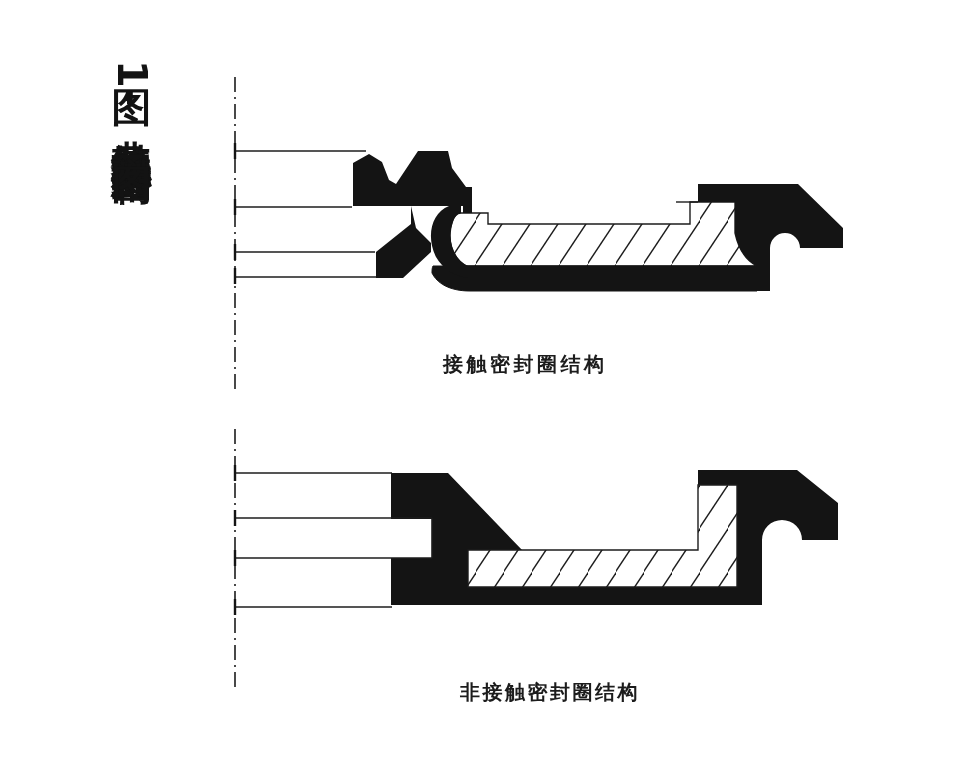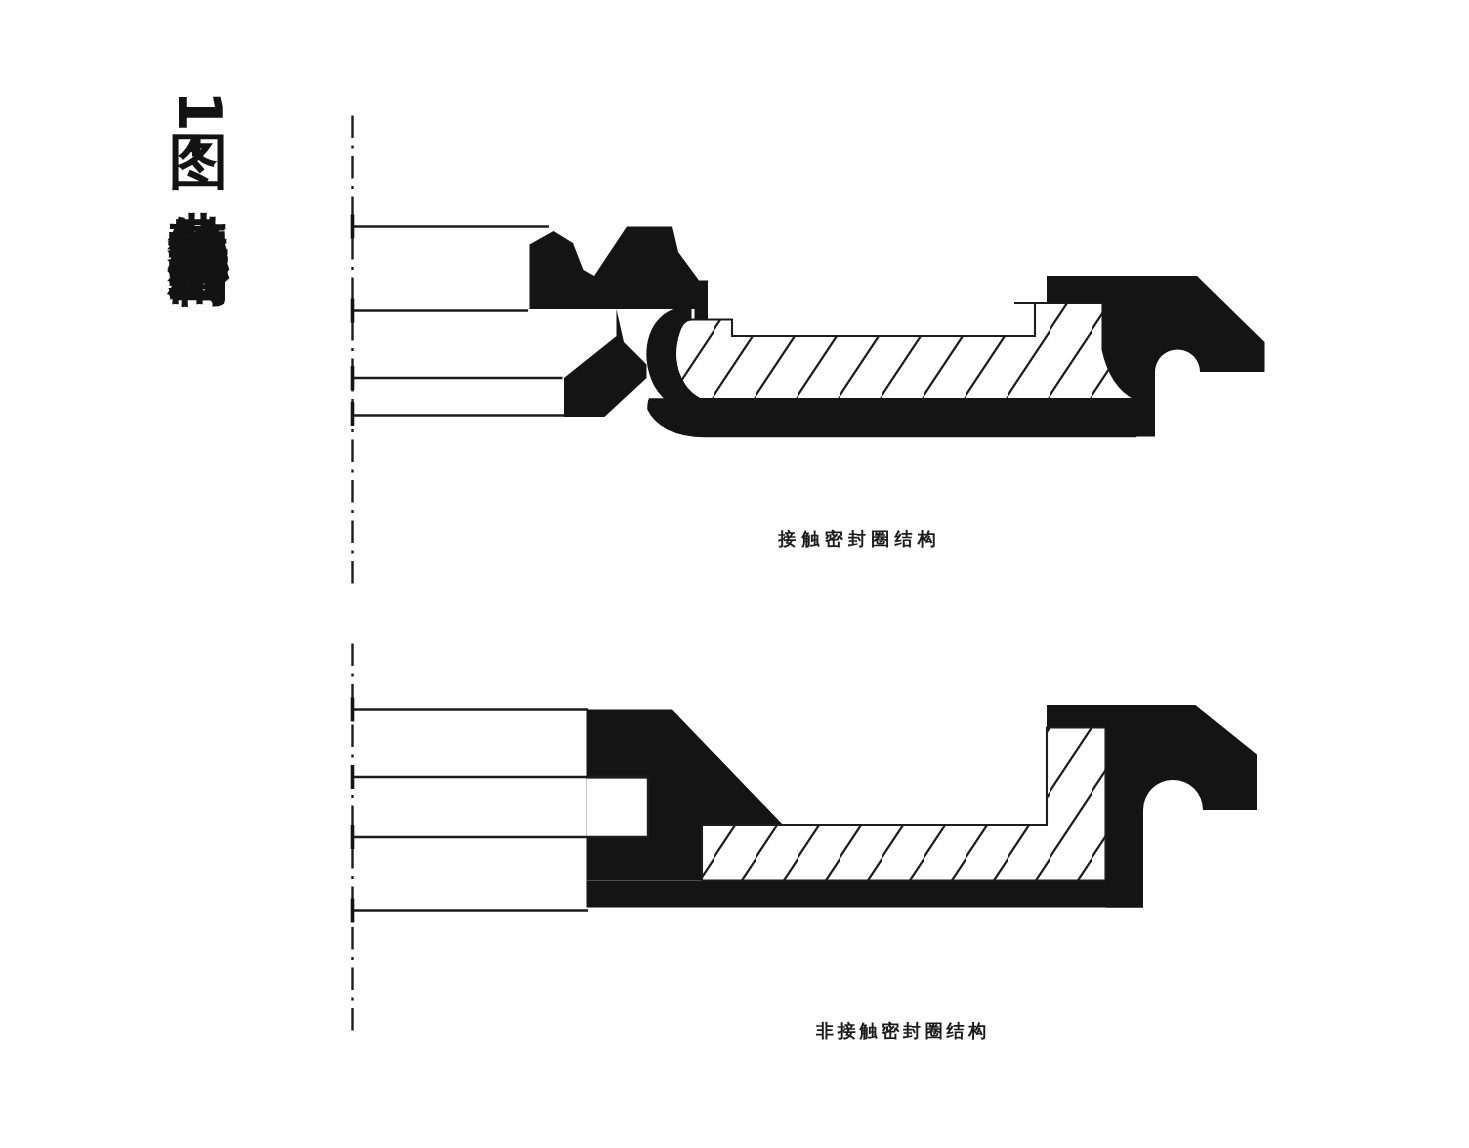--- a/index.html
+++ b/index.html
@@ -20,29 +20,29 @@
     font-size:40px;
     font-weight:700;
     letter-spacing:2px;
     line-height:1.0;
     color:#131313;
     white-space:nowrap;
   }
   .caption{
     position:absolute;
     width:260px;
-    text-align:center;
+    text-align:left;
     font-family:"DejaVu Serif", serif;
-    font-size:12px;
+    font-size:20px;
     font-weight:700;
     color:#1c1c1c;
     white-space:nowrap;
   }
   .caption-top{left:443px;top:351px;letter-spacing:3.5px;}
-  .caption-bottom{left:472px;top:679px;letter-spacing:2.5px;}
+  .caption-bottom{left:460px;top:679px;letter-spacing:2.5px;}
 </style>
 </head>
 <body>
 
 <div class="canvas">
 
   <svg class="figure-svg" width="979" height="765" viewBox="0 0 979 765">
     <defs>
       <pattern id="hatch" patternUnits="userSpaceOnUse" width="28" height="44">
         <rect x="0" y="0" width="28" height="44" fill="#ffffff"></rect>

